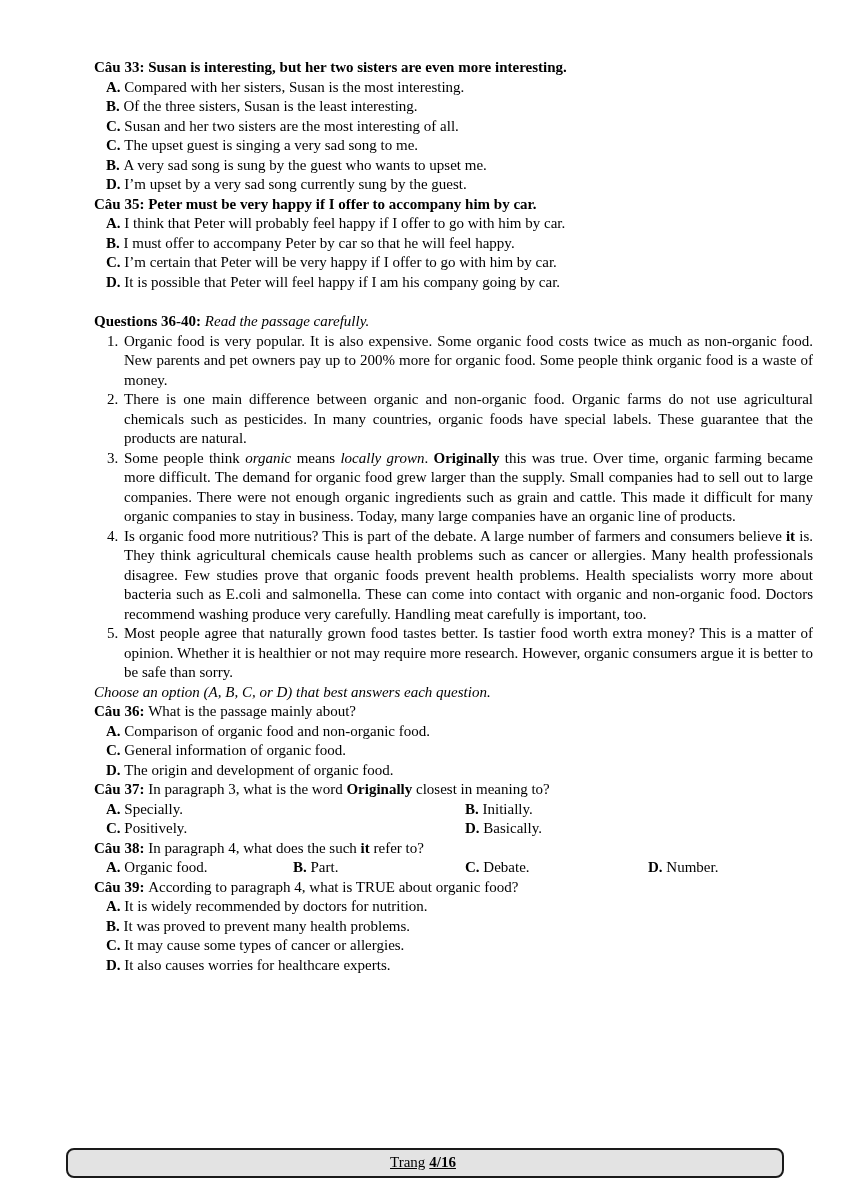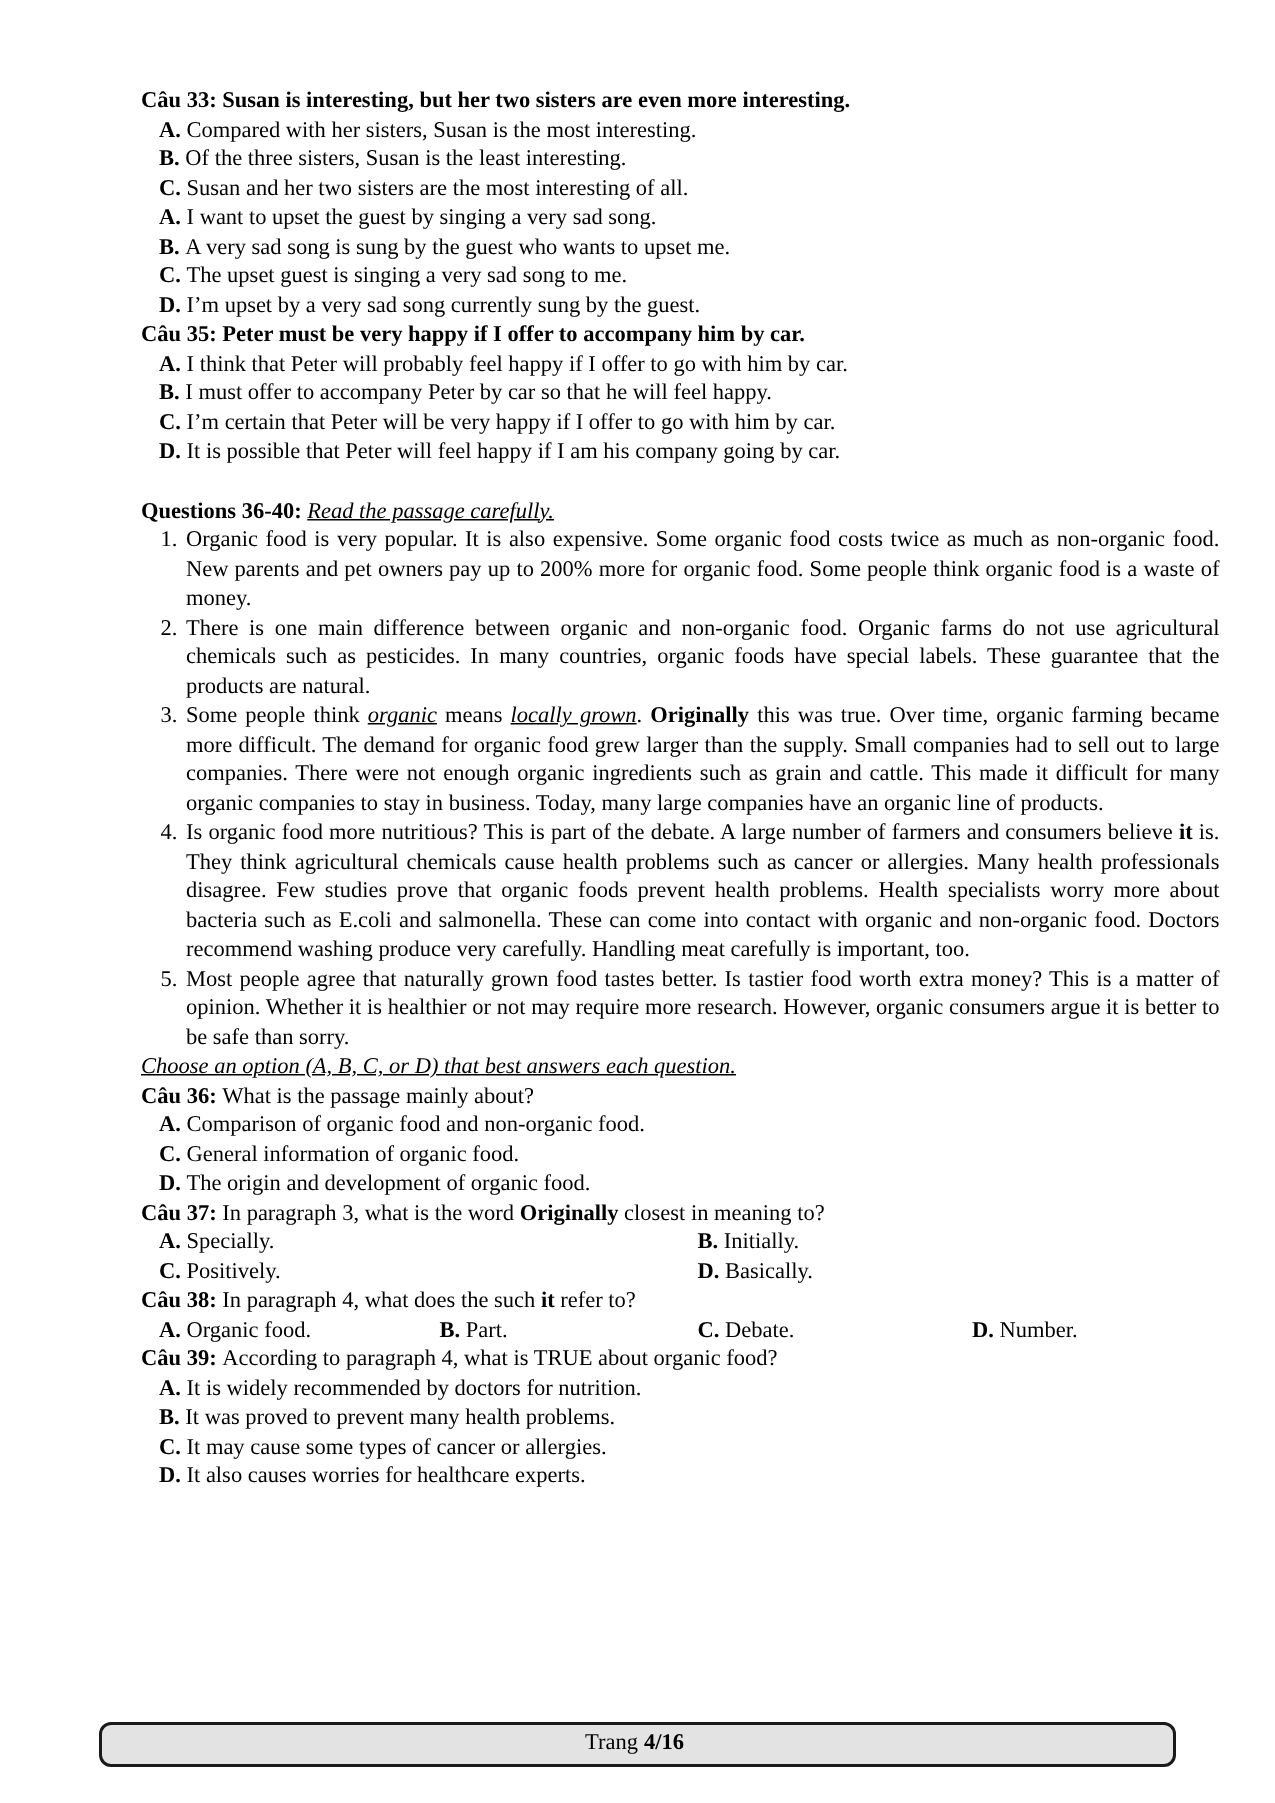--- a/index.html
+++ b/index.html
@@ -4,53 +4,52 @@
 <style>
   html, body { margin:0; padding:0; background:#ffffff; }
   body {
     width:850px; height:1202px;
     font-family:"Liberation Serif", "DejaVu Serif", serif;
     font-size:15px; line-height:19.5px; color:#000;
   }
   .page { position:relative; width:850px; height:1202px; overflow:hidden; }
   .content { position:absolute; left:66px; top:58px; width:719px;margin-left:28px; }
   .b { font-weight:bold; }
-  .i { font-style:italic;text-decoration:underline; }
+  .i { font-style:italic; }
   .q-head { }
   .options { padding-left:12px; }
   .options.cols2 { display:grid; grid-template-columns:359px 1fr; }
   .options.cols4 { display:grid; grid-template-columns:187px 172px 183px 1fr; }
   .reading-heading { margin-top:20px; }
   .para { position:relative; padding-left:30px; text-align:justify; }
   .para .num { position:absolute; left:13px; }
   .choose-line { }
   .footer-box {
     position:absolute; left:66px; top:1148px; width:714px; height:26px;
     background:#e3e3e3; border:2px solid #1a1a1a; border-radius:8px;
     display:flex; align-items:center; justify-content:center;
   }
-  .footer-box span { margin-right:4px; }
+  .footer-box span { margin-right:4px;text-decoration:underline; }
 </style>
 </head>
 <body>
 
 <div class="page">
   <div class="content">
 
     <section id="q-33-35">
         <div class="q-head b"><span class="b">Câu 33: </span><span>Susan is interesting, but her two sisters are even more interesting.</span></div>
         <div class="options cols1">
           <div class="option"><span class="b">A. </span><span>Compared with her sisters, Susan is the most interesting.</span></div>
           <div class="option"><span class="b">B. </span><span>Of the three sisters, Susan is the least interesting.</span></div>
           <div class="option"><span class="b">C. </span><span>Susan and her two sisters are the most interesting of all.</span></div>
         </div>
         <div class="options cols1">
-          <div class="option"><span class="b">A. </span><span>I want to upset the guest by singing a very sad song.</span></div>
+          <div class="option"><span class="b">C. </span><span>The upset guest is singing a very sad song to me.</span></div>
           <div class="option"><span class="b">B. </span><span>A very sad song is sung by the guest who wants to upset me.</span></div>
-          <div class="option"><span class="b">C. </span><span>The upset guest is singing a very sad song to me.</span></div>
           <div class="option"><span class="b">D. </span><span>I’m upset by a very sad song currently sung by the guest.</span></div>
         </div>
         <div class="q-head b"><span class="b">Câu 35: </span><span>Peter must be very happy if I offer to accompany him by car.</span></div>
         <div class="options cols1">
           <div class="option"><span class="b">A. </span><span>I think that Peter will probably feel happy if I offer to go with him by car.</span></div>
           <div class="option"><span class="b">B. </span><span>I must offer to accompany Peter by car so that he will feel happy.</span></div>
           <div class="option"><span class="b">C. </span><span>I’m certain that Peter will be very happy if I offer to go with him by car.</span></div>
           <div class="option"><span class="b">D. </span><span>It is possible that Peter will feel happy if I am his company going by car.</span></div>
         </div>
       </section>

